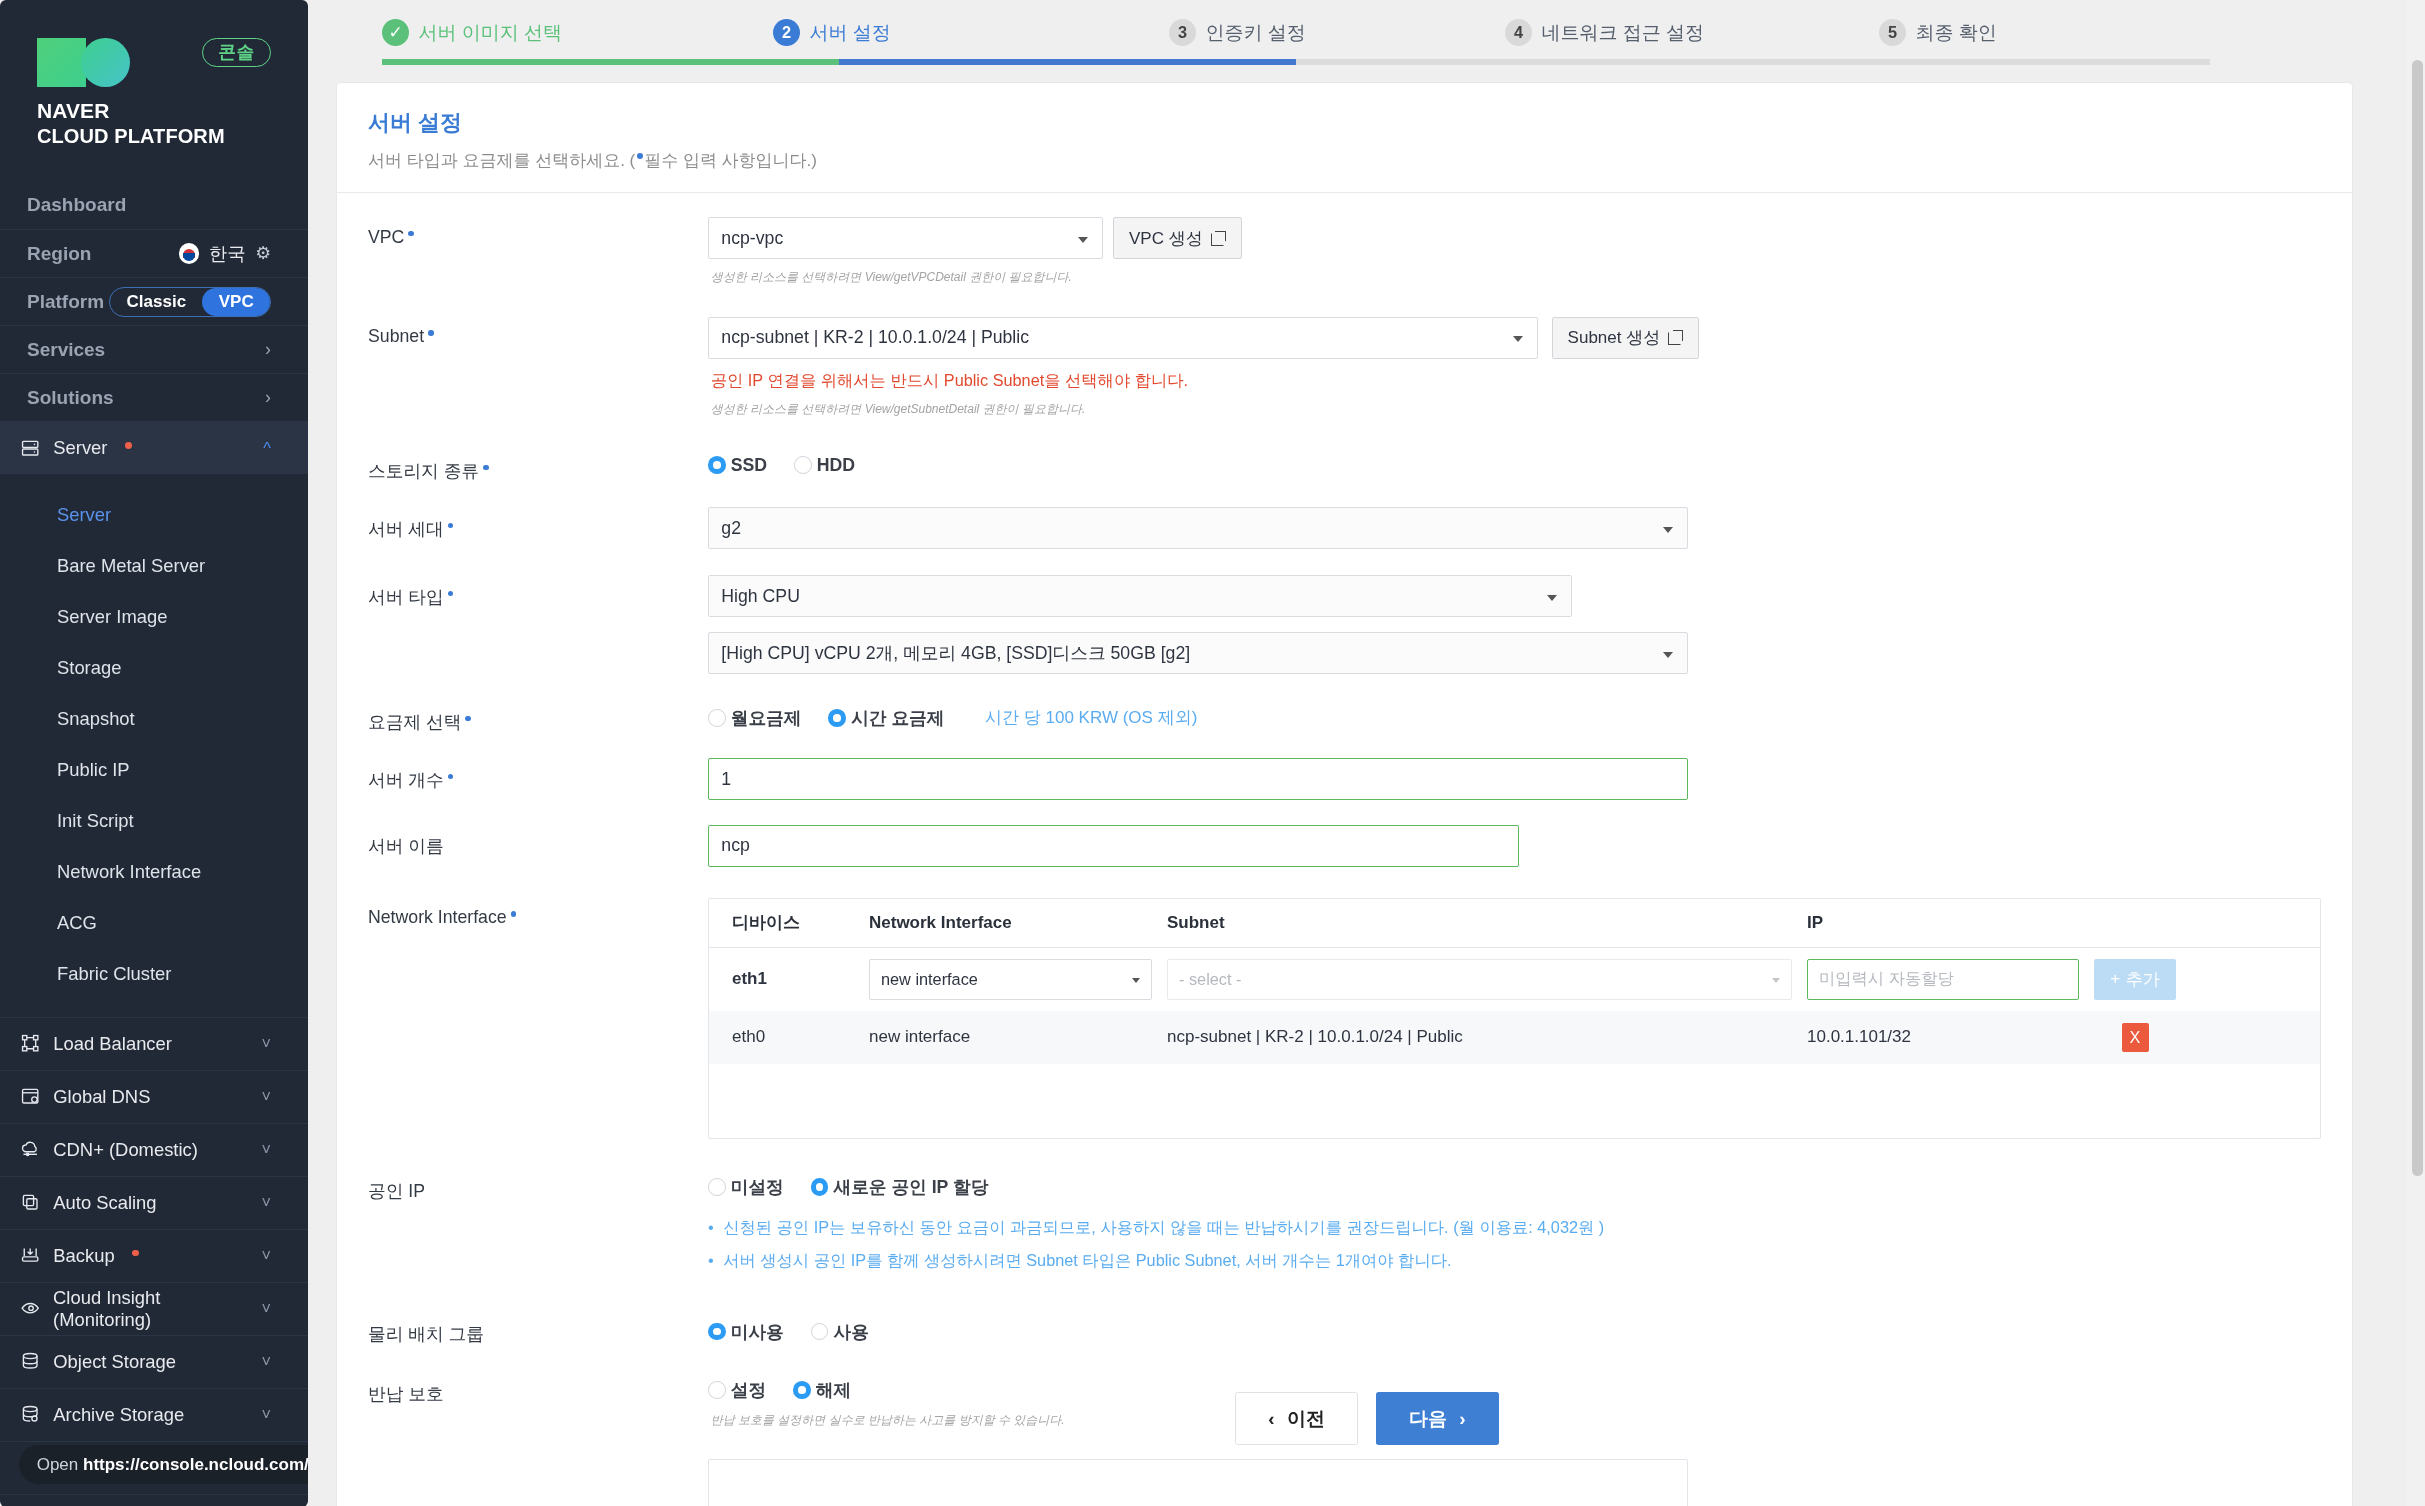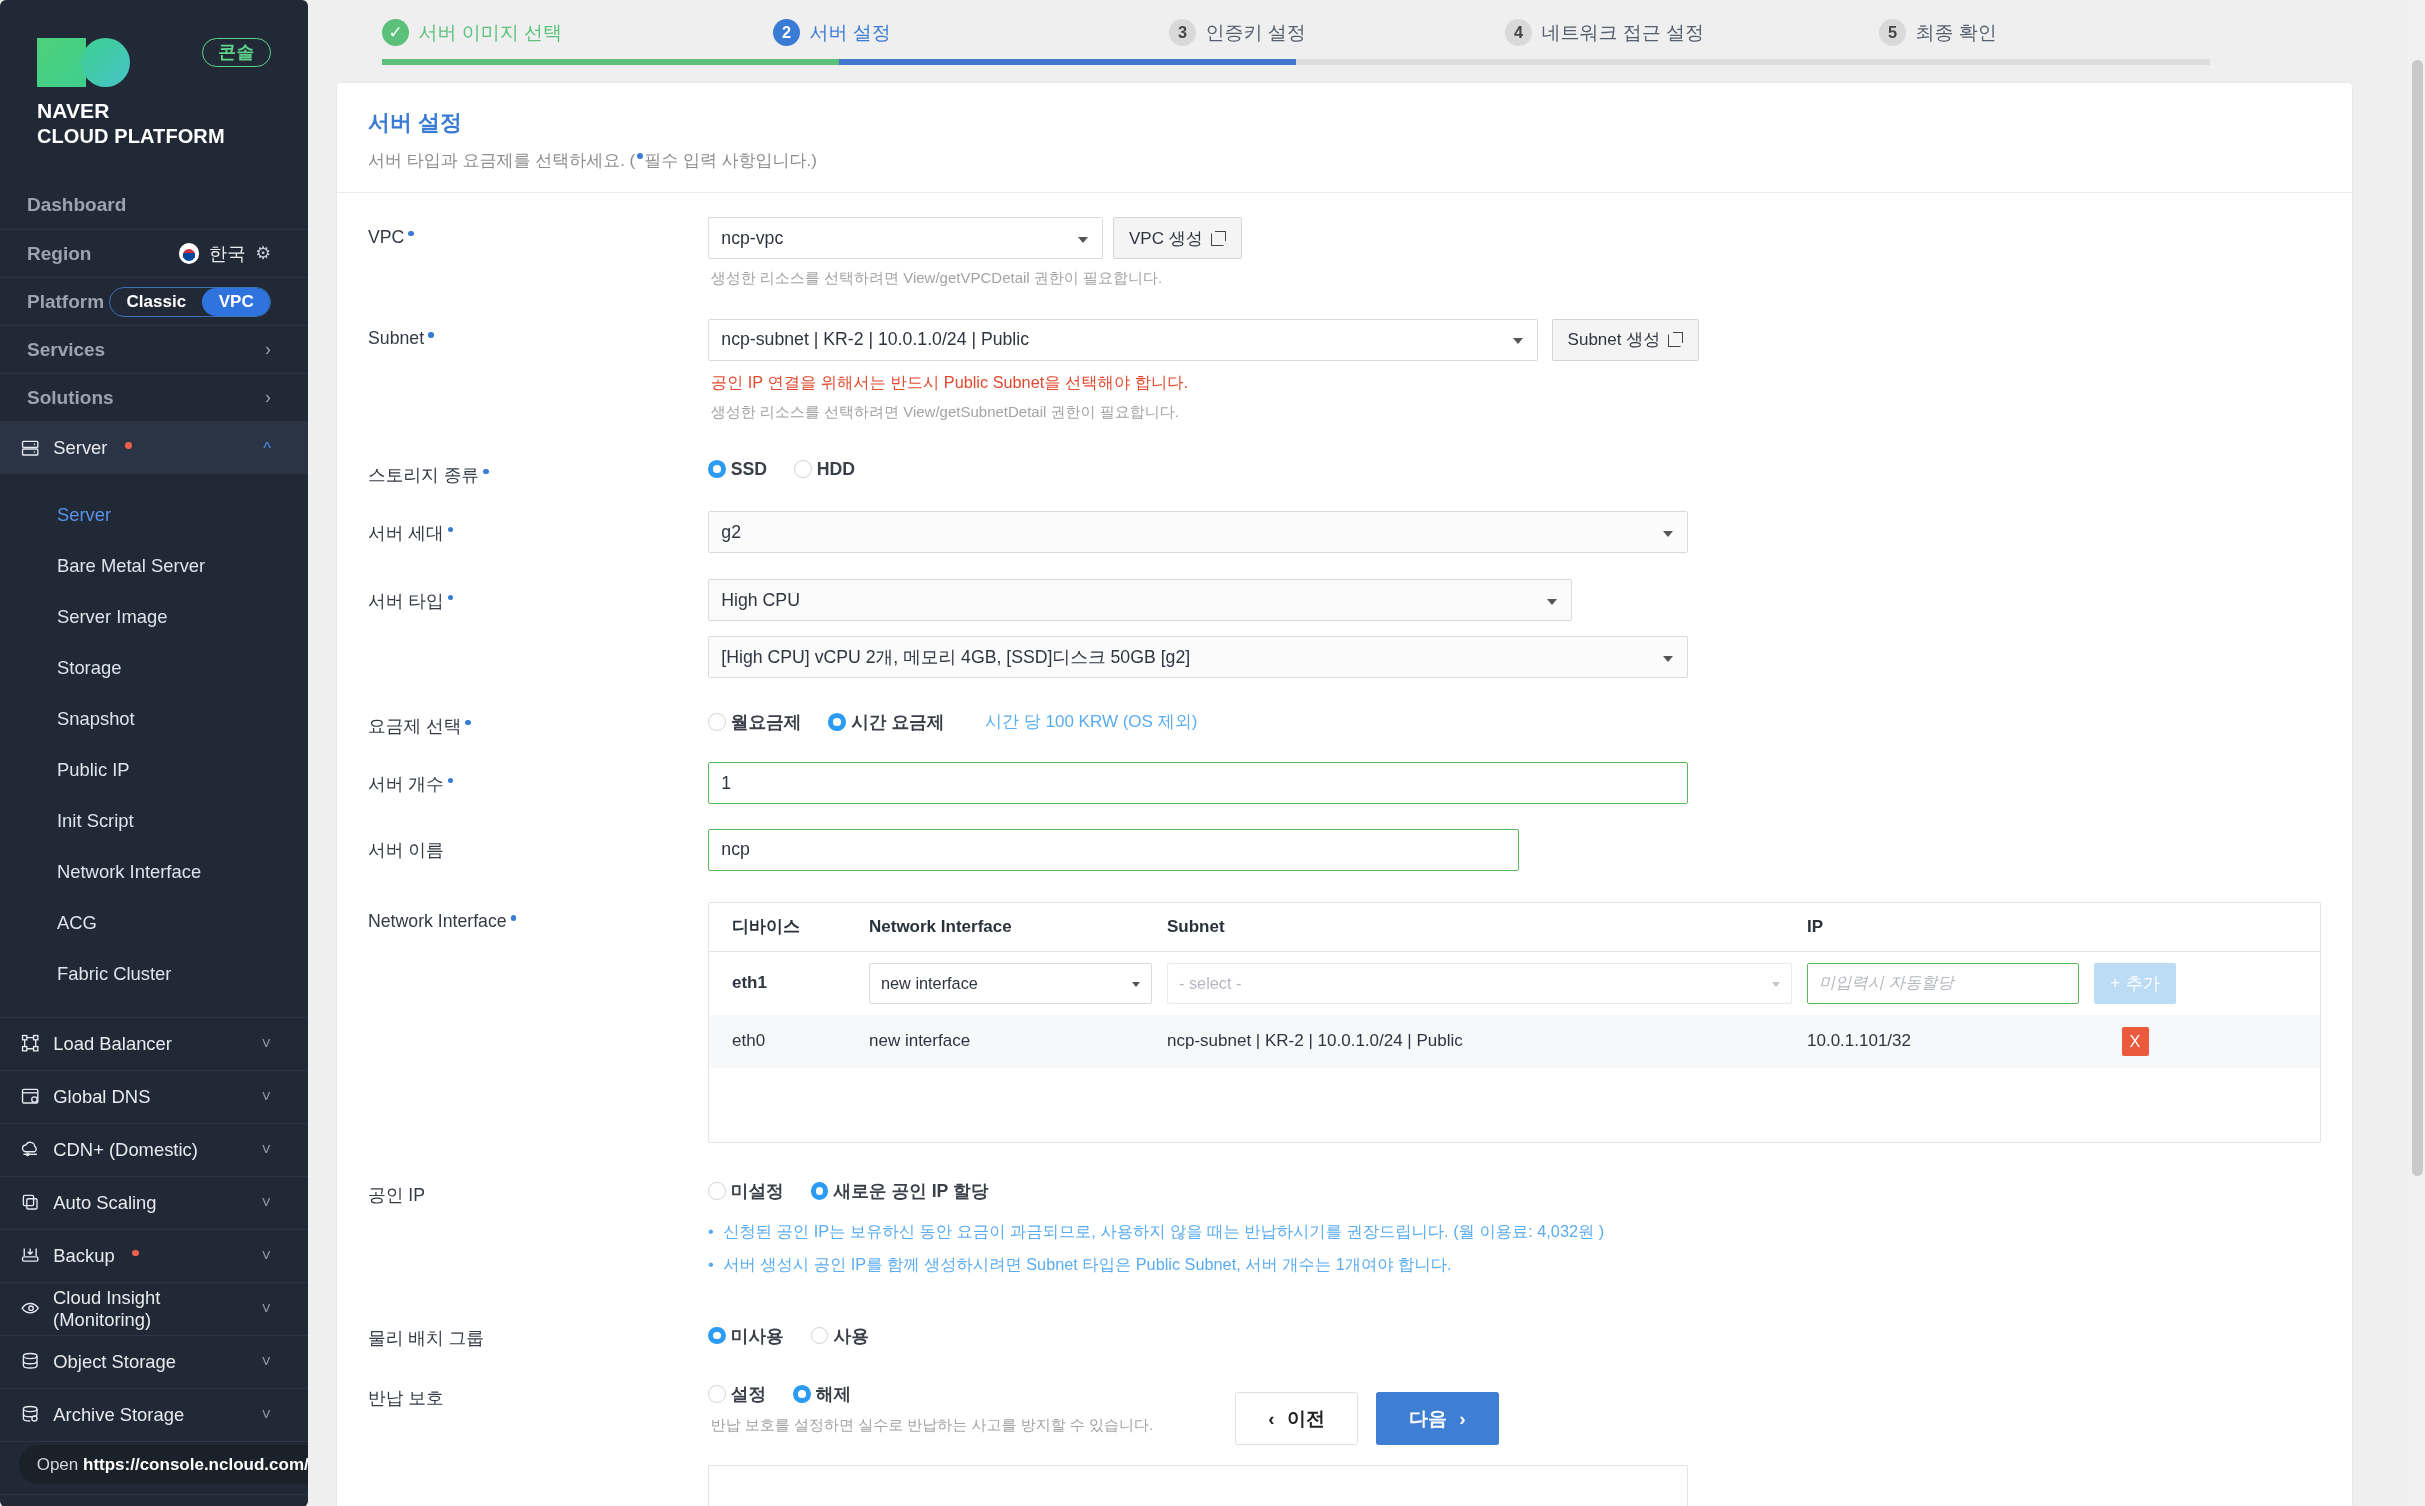--- a/index.html
+++ b/index.html
@@ -137,21 +137,21 @@
     height: 42px; border: 0.7px solid #d8dce1; background:#fff; border-radius: 2px;
     display:flex; align-items:center; padding: 0 12.3px; font-size: 17.7px; color:#2e3440;
     position: relative;
   }
   .sel::after {
     content: ""; position:absolute; right: 13.6px; top: 18.4px;
     border-left: 5.4px solid transparent; border-right: 5.4px solid transparent; border-top: 6.1px solid #555;
   }
   .sel.grey { background:#fbfbfb; }
   .txt.green { border-color:#5cb85c; }
-  .helper { font-size: 15px; color:#a3a3a3; margin: 9.5px 0 0 2.7px; }
+  .helper { font-size: 12px; color:#a3a3a3; margin: 9.5px 0 0 2.7px; font-style: italic; }
   .err { font-size: 16.3px; color:#e2492e; margin: 11px 0 0 2.7px; }
 
   .btn-out {
     height: 42px; border:0.7px solid #d2d6db; background:#f4f4f4; border-radius:2px;
     display:inline-flex; align-items:center; gap: 8.2px; padding: 0 15px; font-size:17px; color:#2e3440;
     white-space: nowrap;
   }
   .ext { width: 15px; height: 15px; display:inline-block; position:relative; }
   .ext::before { content:""; position:absolute; left:0; bottom:0; width:11px; height:11px;
                  border:1.4px solid #444; border-top-color: transparent; border-right-color:transparent; }
@@ -184,21 +184,21 @@
   .mini-sel {
     height: 41px; border:0.7px solid #d8dce1; border-radius:2px; background:#fff;
     display:flex; align-items:center; padding: 0 11px; font-size:16.3px; position:relative; margin-right: 15px;
   }
   .mini-sel::after { content:""; position:absolute; right:11px; top:17.7px;
     border-left:4.8px solid transparent; border-right:4.8px solid transparent; border-top:5.4px solid #555; }
   .mini-sel.ph { color:#b5b9bf; border-color:#e8eaed; }
   .mini-sel.ph::after { border-top-color:#c3c6cb; }
   .ip-input {
     height: 41px; border:0.7px solid #5cb85c; border-radius:2px; background:#fff;
-    display:flex; align-items:center; padding:8px 11px; font-size:16.3px; color:#b5b9bf; width: 272px; font-style: italic;
+    display:flex; align-items:center; padding:8px 11px; font-size:16.3px; color:#b5b9bf; width: 272px;
   }
   .add-btn {
     height: 41px; background:#bcdcf6; color:#ffffff; border-radius:2px; font-size:17px;
     display:inline-flex; align-items:center; justify-content:center; gap:5.4px; width: 82px; margin-left: 15px;
   }
   .del-btn { width: 27px; height: 29px; background:#eb5a3d; color:#fff; border-radius:2px;
              display:inline-flex; align-items:center; justify-content:center; font-size:16.3px; }
 
   .bullets { margin-top: 15px; }
   .bullet { font-size: 16.3px; color:#5aacf0; display:flex; gap: 9.5px; line-height: 1.6; }

